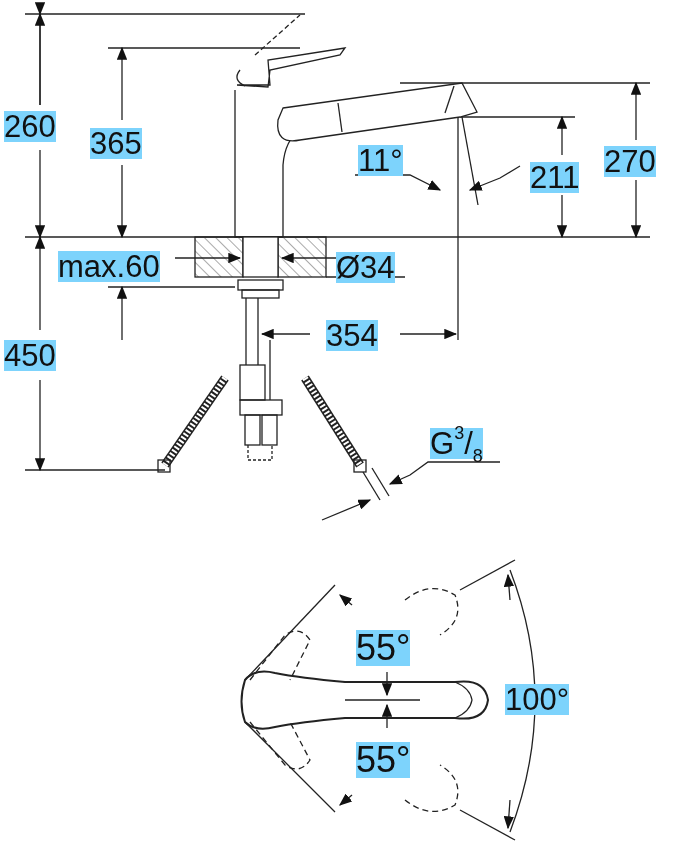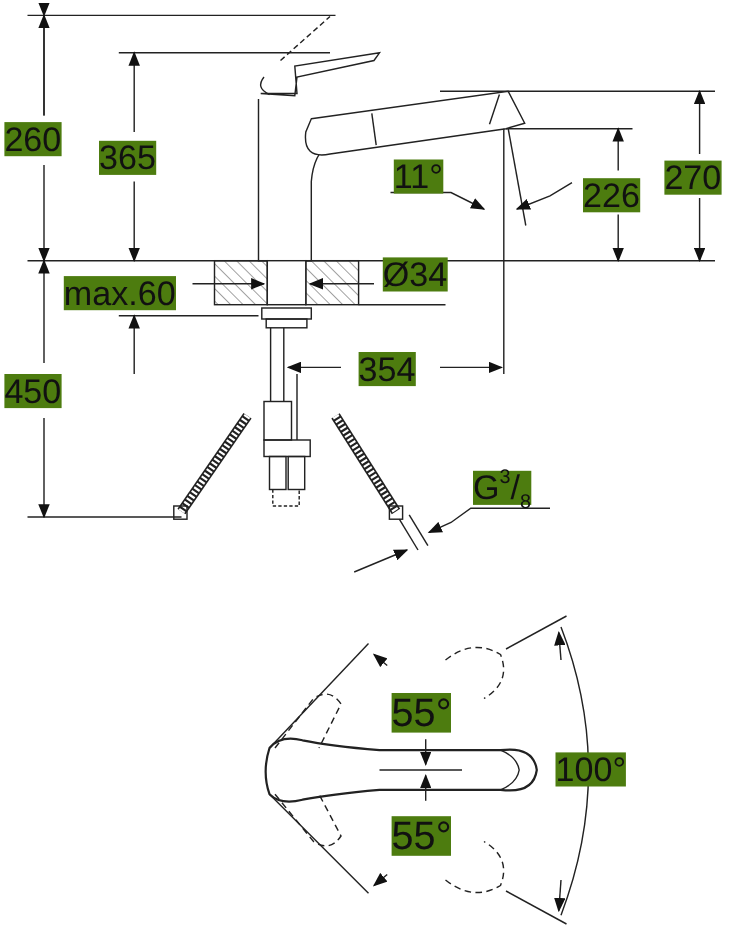--- a/index.html
+++ b/index.html
@@ -1,18 +1,18 @@
 <!DOCTYPE html>
 <html><head>
 <meta charset="utf-8">
 <style>
   html, body { margin: 0; padding: 0; background: #ffffff; }
   body { width: 674px; height: 850px; position: relative; overflow: hidden; }
   svg { position: absolute; left: 0; top: 0; }
-  .lbl { position: absolute; font-family: "Liberation Sans", sans-serif; color: #111; background: #4d7c0f; line-height: 1; white-space: nowrap; }
+  .lbl { position: absolute; font-family: "Liberation Sans", sans-serif; color: #111; background: #7dd3fc; line-height: 1; white-space: nowrap; }
   .big { font-size: 31px; }
   .mid { font-size: 36px; }
   .sup { font-size: 18px; vertical-align: top; position: relative; top: -4px; }
   .sub { font-size: 18px; vertical-align: bottom; position: relative; top: 6px; }
 </style>
 </head>
 <body>
 
 <svg width="674" height="850" viewBox="0 0 674 850">
   <defs>
@@ -125,24 +125,24 @@
       <line x1="352" y1="795" x2="340" y2="805" marker-end="url(#arr)"></line>
       <line x1="387" y1="672" x2="387" y2="695" marker-end="url(#arr)"></line>
       <line x1="387" y1="728" x2="387" y2="705" marker-end="url(#arr)"></line>
     </g>
   </g>
 </svg>
 
 <div class="lbl big" style="left:4px;top:111px;">260</div>
 <div class="lbl big" style="left:90px;top:128px;">365</div>
 <div class="lbl big" style="left:604px;top:146px;">270</div>
-<div class="lbl big" style="left:530px;top:162px;">226</div>
+<div class="lbl big" style="left:530px;top:162px;">211</div>
 <div class="lbl big" style="left:358px;top:145px;text-align:right;">11°</div>
 <div class="lbl big" style="left:58px;top:251px;">max.60</div>
-<div class="lbl big" style="left:336px;top:234px;margin-left:12px;">Ø34</div>
+<div class="lbl big" style="left:336px;top:252px;">Ø34</div>
 <div class="lbl big" style="left:326px;top:320px;">354</div>
 <div class="lbl big" style="left:4px;top:340px;text-align:right;">450</div>
 <div class="lbl big" style="left:430px;top:428px;">
   <span>G</span><span class="sup">3</span><span>/</span><span class="sub">8</span>
 </div>
 <div class="lbl mid" style="left:356px;top:630px;">55°</div>
 <div class="lbl mid" style="left:356px;top:742px;">55°</div>
 <div class="lbl big" style="left:505px;top:684px;text-align:center;">100°</div>
 
 </body></html>

